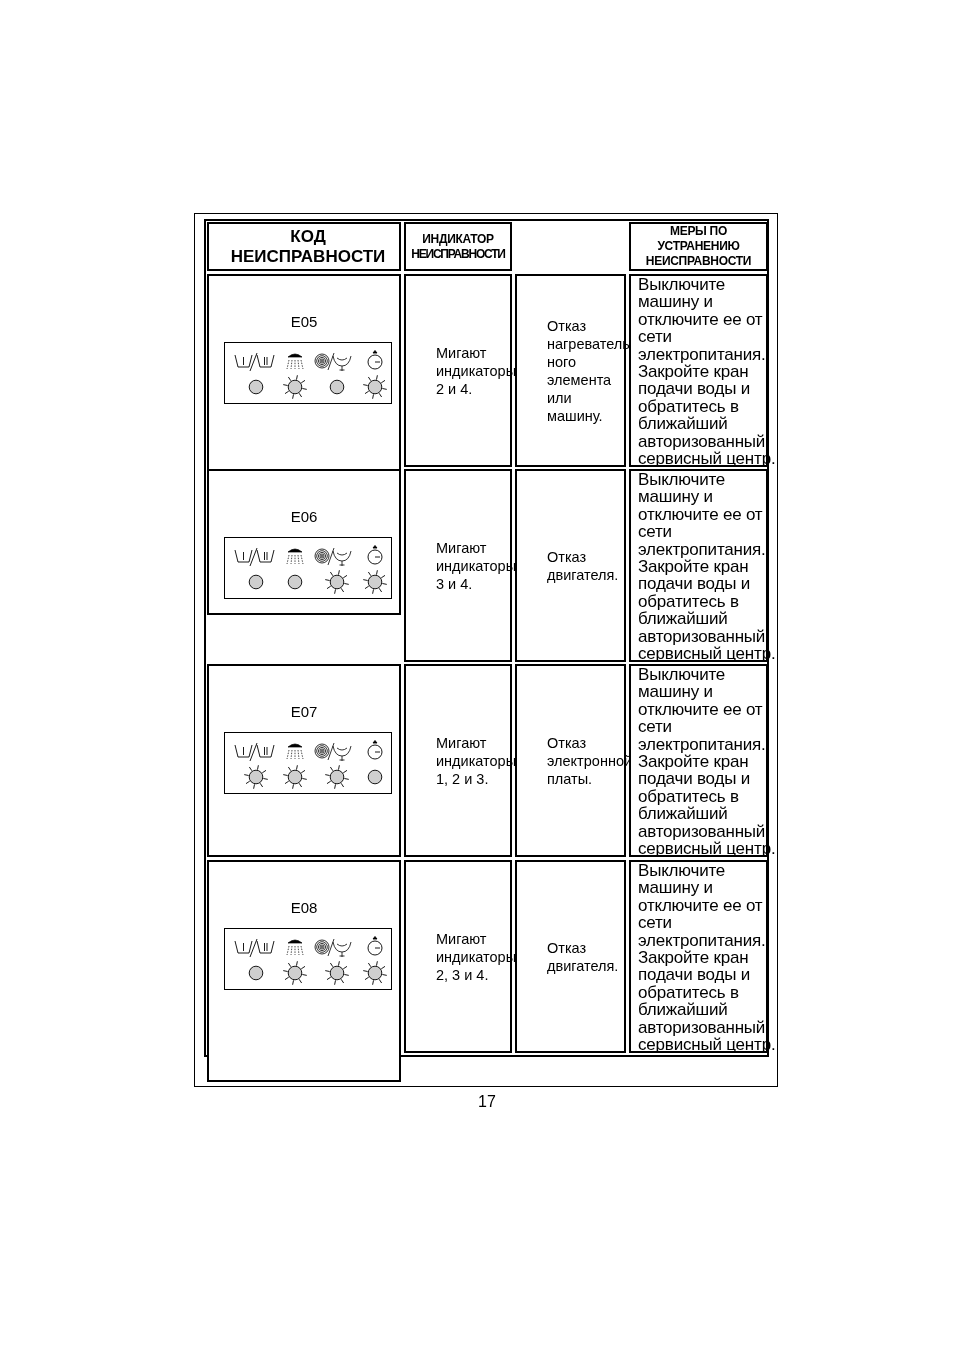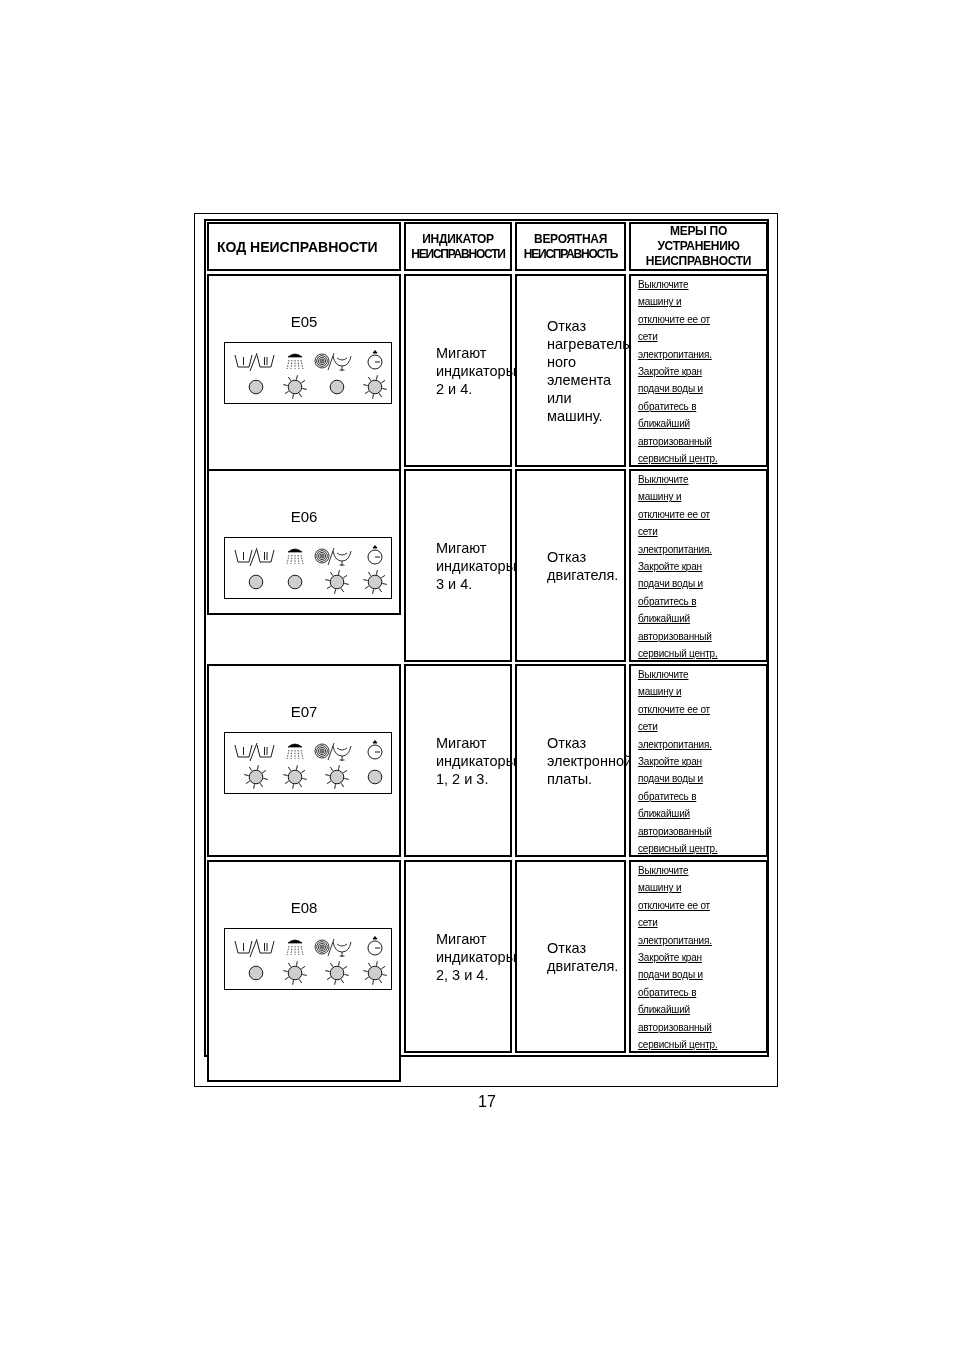--- a/index.html
+++ b/index.html
@@ -6,28 +6,28 @@
   body { width:954px; height:1351px; position:relative; overflow:hidden;
          font-family:"Liberation Sans", sans-serif; color:#000; }
   .frame { position:absolute; left:194px; top:213px; width:584px; height:874px;
            border:1px solid #000; box-sizing:border-box; }
   .tbl { position:absolute; left:204px; top:219px; width:565px; height:838px;
          border:2px solid #000; box-sizing:border-box; }
   .cell { position:absolute; border:2px solid #000; box-sizing:border-box; background:#fff; }
   .hdr-text { position:absolute; left:0; right:0; top:0; bottom:0; display:flex;
               align-items:center; justify-content:center; text-align:center;
               font-weight:bold; }
-  .hdr-big { font-size:14px; justify-content:flex-start; padding-left:8px; }
+  .hdr-big { font-size:17px; justify-content:flex-start; padding-left:8px; }
   .hdr-small { font-size:12px; line-height:15px; letter-spacing:-0.3px; }
   .hdr-small span { display:block; }
   .hdr-cond { letter-spacing:-1.2px; }
   .body-text { position:absolute; left:0; right:0; top:0; bottom:0; display:flex;
                align-items:center; padding-left:6px; font-size:14.5px; line-height:18px;margin-left:24px; }
   .body-text span { display:block; }
-  .measures { position:absolute; left:7px; top:0; font-size:10px; line-height:17.4px; letter-spacing:-0.2px;text-decoration:underline; }
+  .measures { position:absolute; left:7px; top:0; font-size:17px; line-height:17.4px; letter-spacing:-0.2px; }
   .measures span { display:block; white-space:nowrap; }
   .code-label { position:absolute; left:0; right:0; top:37px; text-align:center; font-size:15px; }
   .panel { position:absolute; left:15px; top:66px; width:168px; height:62px;
            border:1.2px solid #000; box-sizing:border-box; }
   .page-num { position:absolute; left:470px; top:1093px; width:34px; text-align:center; font-size:16px; }
 </style>
 </head>
 <body>
 
 <div class="frame"></div>
@@ -40,28 +40,20 @@
     </div>
   </div>
   <div class="cell" style="left:198px;top:1px;width:108px;height:49px;">
     <div class="hdr-text hdr-small">
       <div>
         <span>ИНДИКАТОР</span>
         <span class="hdr-cond">НЕИСПРАВНОСТИ</span>
       </div>
     </div>
   </div>
-  <div class="cell" style="left:309px;top:1px;width:111px;height:49px;">
-    <div class="hdr-text hdr-small">
-      <div>
-        <span>ВЕРОЯТНАЯ</span>
-        <span class="hdr-cond">НЕИСПРАВНОСТЬ</span>
-      </div>
-    </div>
-  </div>
   <div class="cell" style="left:423px;top:1px;width:139px;height:49px;">
     <div class="hdr-text hdr-small">
       <div>
         <span>МЕРЫ ПО</span>
         <span>УСТРАНЕНИЮ</span>
         <span>НЕИСПРАВНОСТИ</span>
       </div>
     </div>
   </div>
 <div class="cell" style="left: 1px; top: 53px; width: 194px; height: 202px;">

